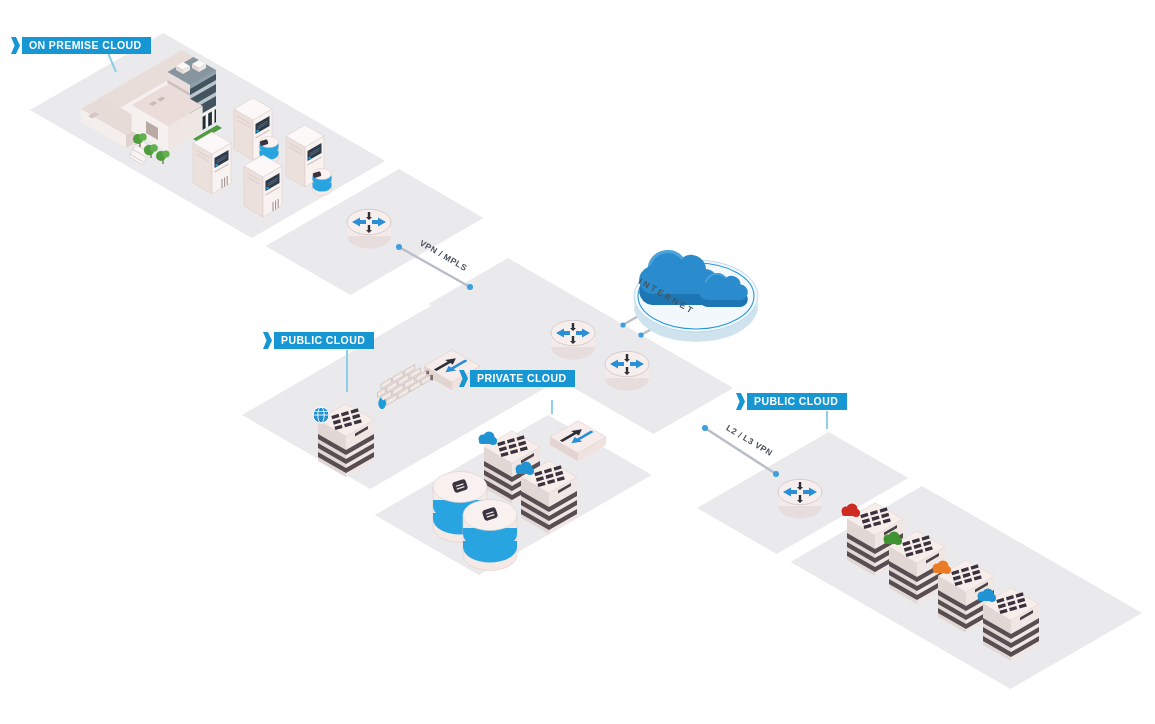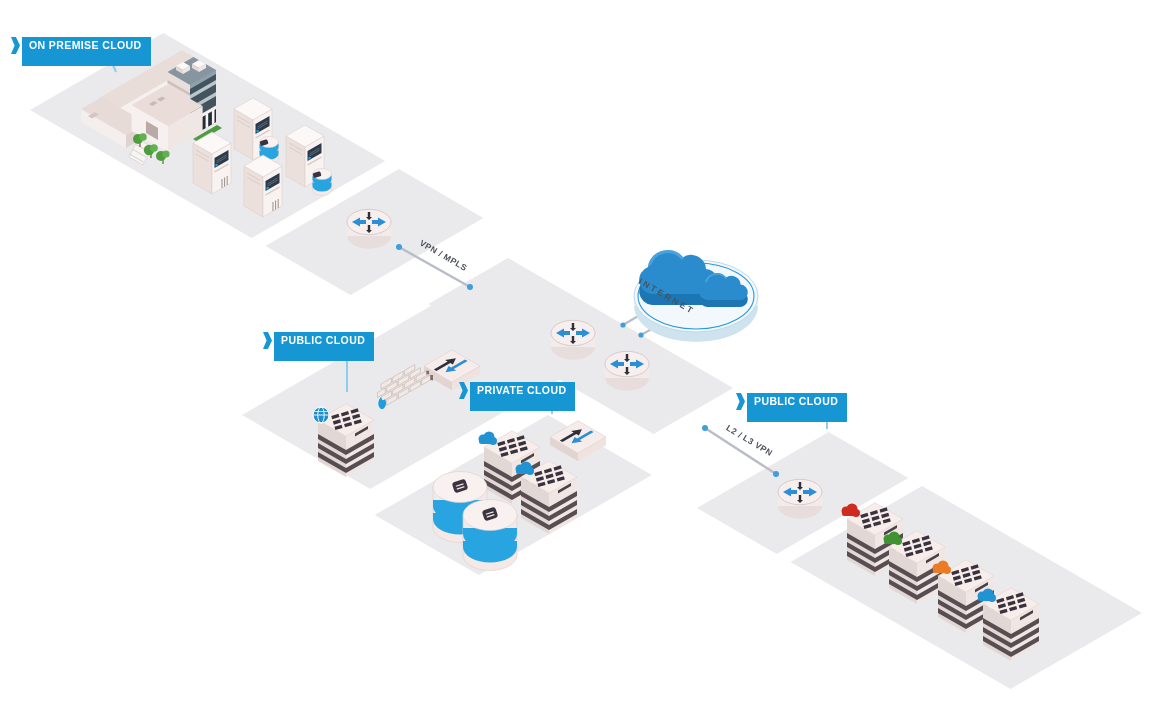--- a/index.html
+++ b/index.html
@@ -1,25 +1,25 @@
 <!DOCTYPE html>
 <html><head>
 <meta charset="utf-8">
 <style>
   html,body{margin:0;padding:0;background:#fff;}
   .stage{position:relative;width:1155px;height:724px;background:#ffffff;overflow:hidden;
          font-family:"Liberation Sans",sans-serif;}
   .stage svg{position:absolute;left:0;top:0;}
   .ribbon{position:absolute;background:#1697d4;color:#fff;font-size:10.5px;font-weight:bold;
-          letter-spacing:.4px;line-height:17px;height:29px;padding:0 9px 0 7px;white-space:nowrap;}
+          letter-spacing:.4px;line-height:17px;height:17px;padding:0 9px 0 7px;white-space:nowrap;}
   .ribbon::before{content:"";position:absolute;left:-11px;top:0;width:9px;height:17px;background:#1697d4;
           clip-path:polygon(0 0,55% 0,100% 50%,55% 100%,0 100%,40% 50%);}
   .lbl-on-premise{left:22px;top:37px;}
   .lbl-public-mid{left:274px;top:332px;}
-  .lbl-private{left:470px;top:382px;}
+  .lbl-private{left:470px;top:370px;}
   .lbl-public-right{left:747px;top:393px;}
 </style>
 </head>
 <body>
 
 <div class="stage">
 
 <svg width="1155" height="724" viewBox="0 0 1155 724">
   <defs>
 

